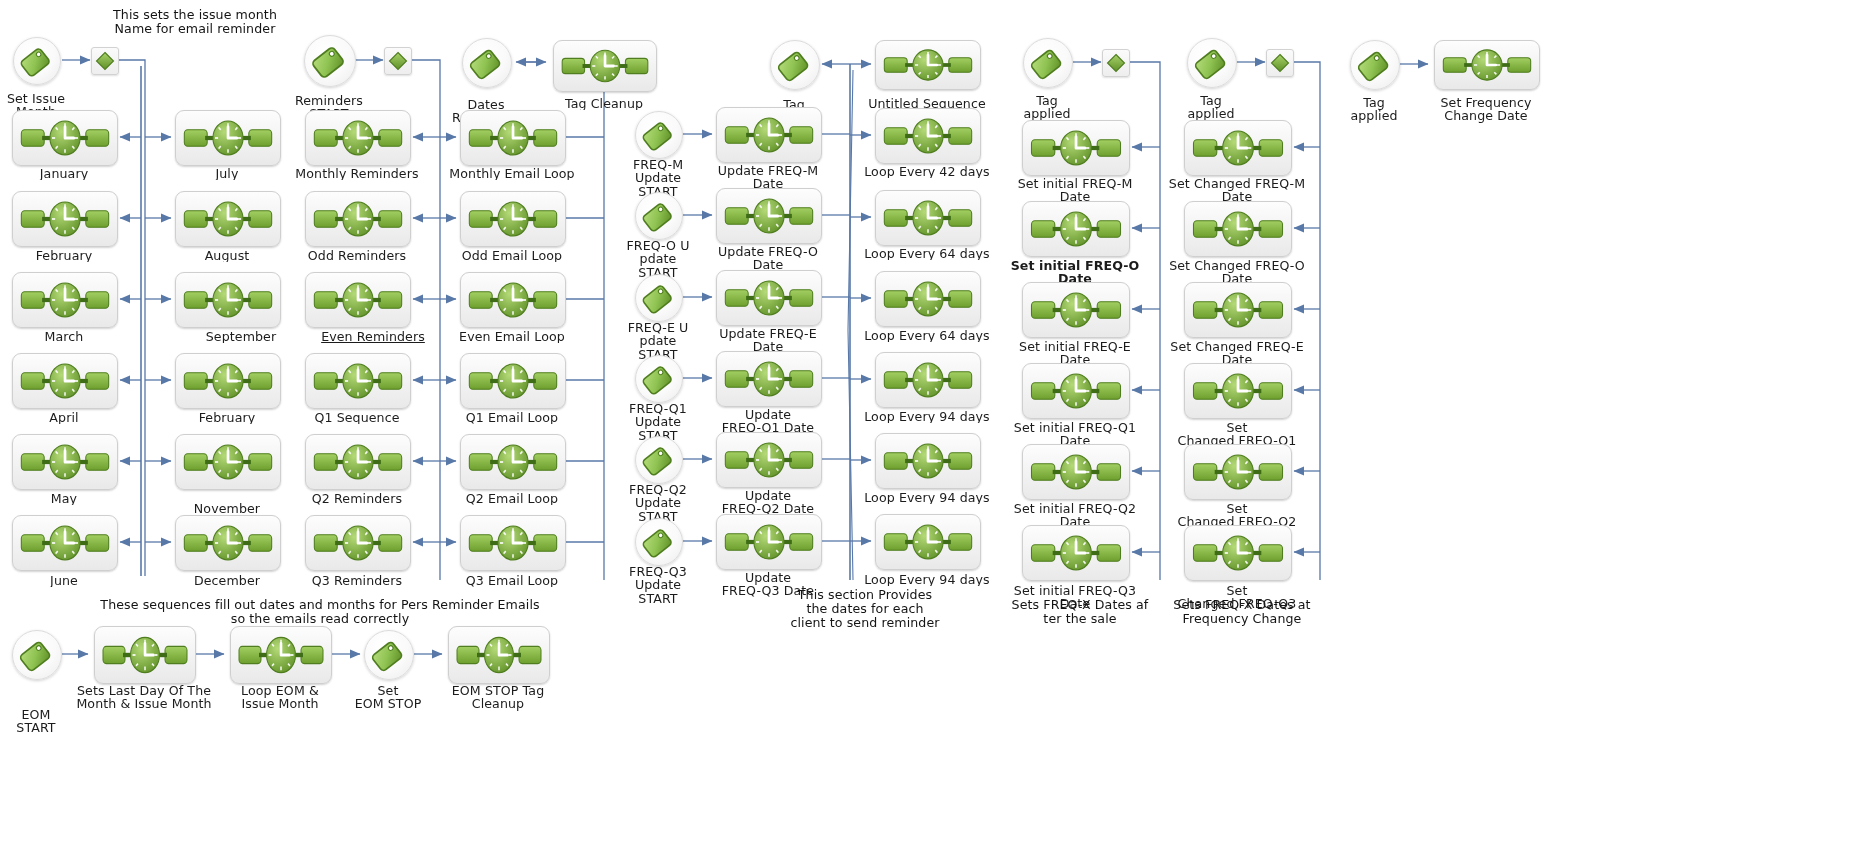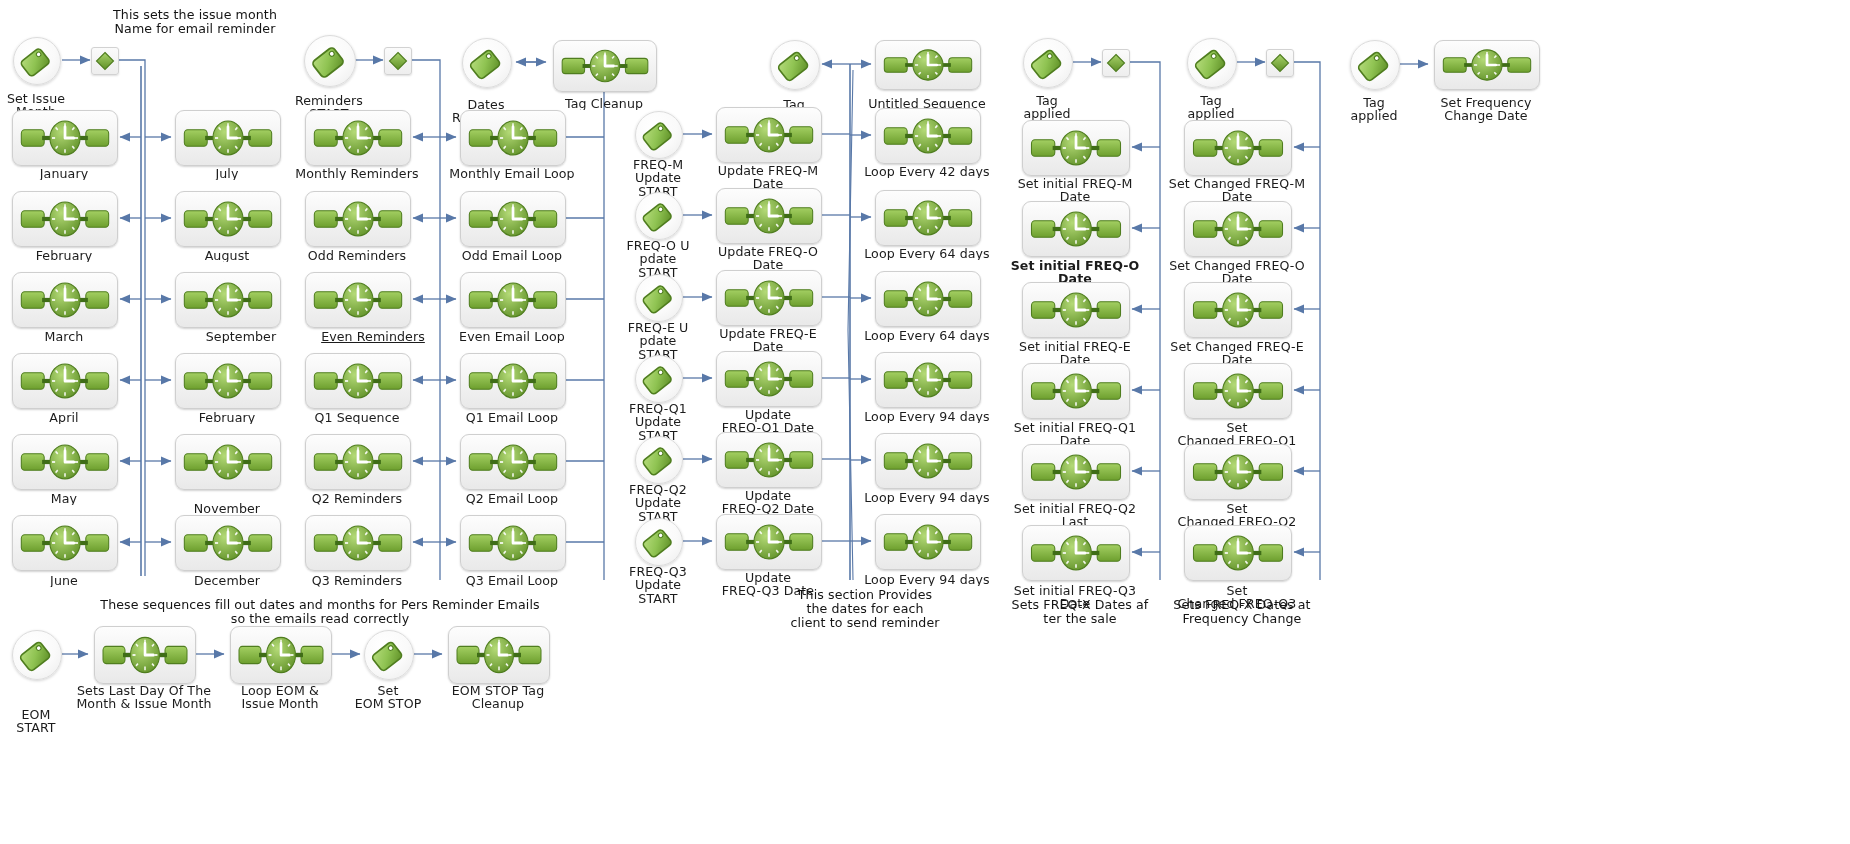--- a/index.html
+++ b/index.html
@@ -1660,21 +1660,21 @@
       <line x1="59.5" y1="23" x2="62.5" y2="23"></line>
       <line x1="41" y1="14" x2="43" y2="16"></line>
       <line x1="57" y1="30" x2="59" y2="32"></line>
       <line x1="59" y1="14" x2="57" y2="16"></line>
       <line x1="43" y1="30" x2="41" y2="32"></line>
     </g>
     <path d="M50 13.5 L50 23 L58.5 23" stroke="#ffffff" stroke-width="2.6" fill="none" stroke-linecap="round" stroke-linejoin="round"></path>
   </svg>
     </div>
     <div class="lbl lyr-lbl clip2" style="left: 1007.5px; top: 502px; width: 135px;">Set initial FREQ-Q2
-Last</div>
+Date</div>
     <div class="seqbox lyr-box" style="left: 1022px; top: 525px; width: 106px; height: 54px;">
       <svg class="glyph" viewBox="0 0 100 46" preserveAspectRatio="none" aria-hidden="true">
     <defs>
       <linearGradient id="gb" x1="0" y1="0" x2="0" y2="1">
         <stop offset="0" stop-color="#a3cf62"></stop>
             <stop offset="1" stop-color="#6d9f2e"></stop>
       </linearGradient>
       <radialGradient id="gc" cx="38%" cy="32%" r="78%">
         <stop offset="0" stop-color="#b4da77"></stop>
             <stop offset="1" stop-color="#5f9027"></stop>

